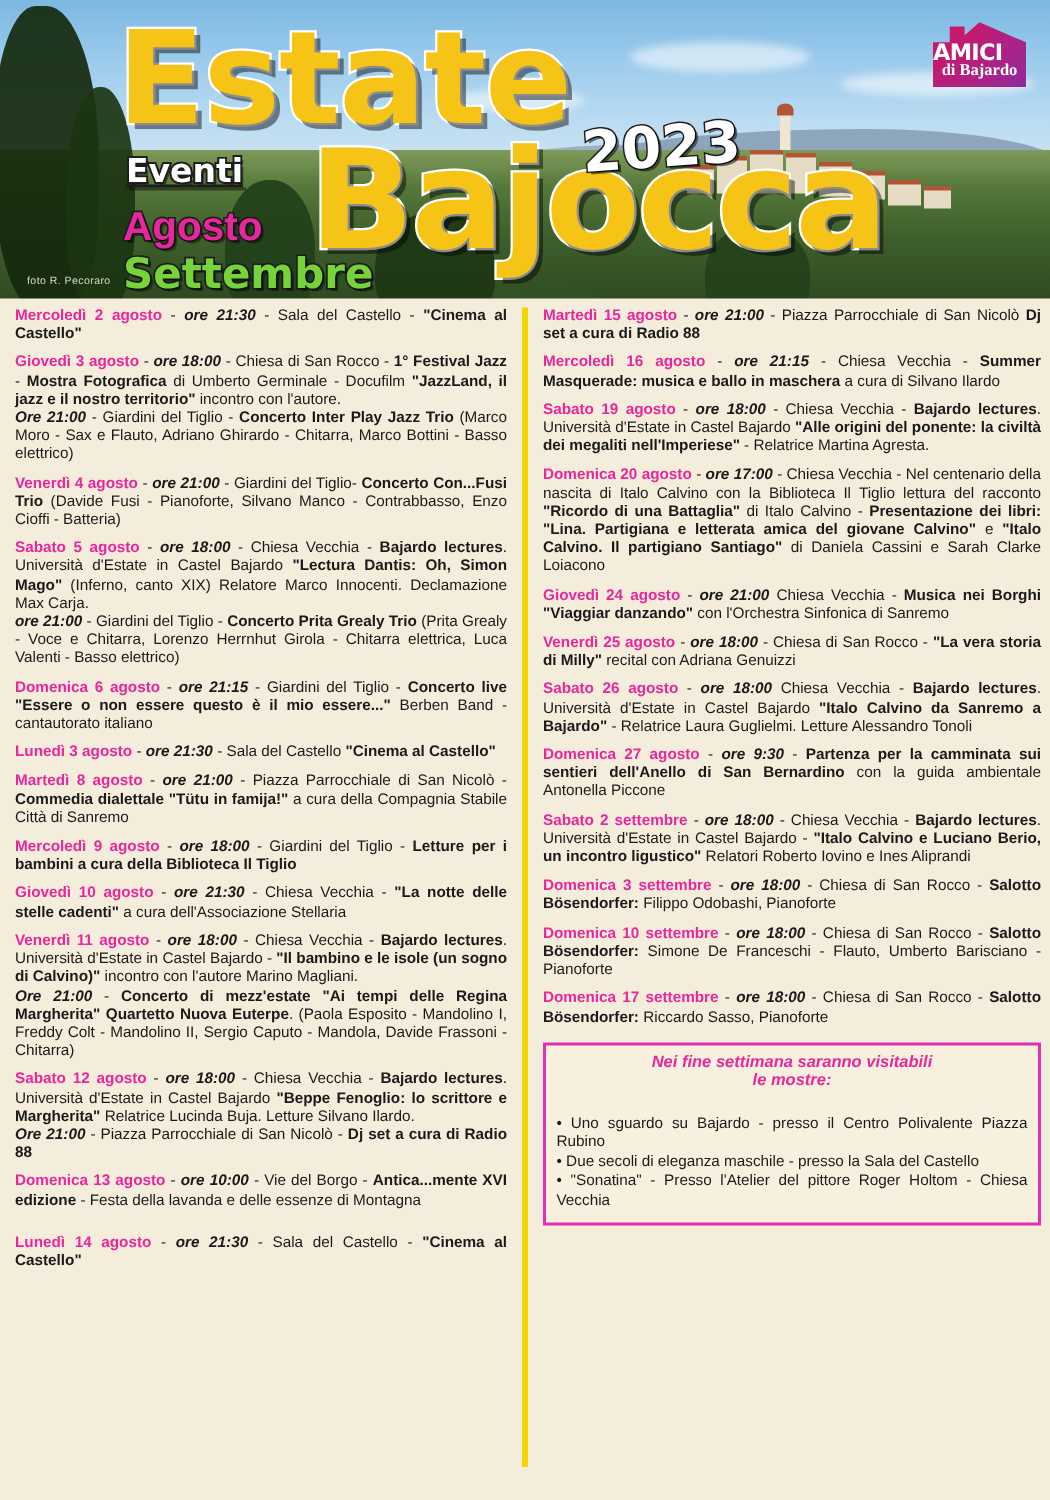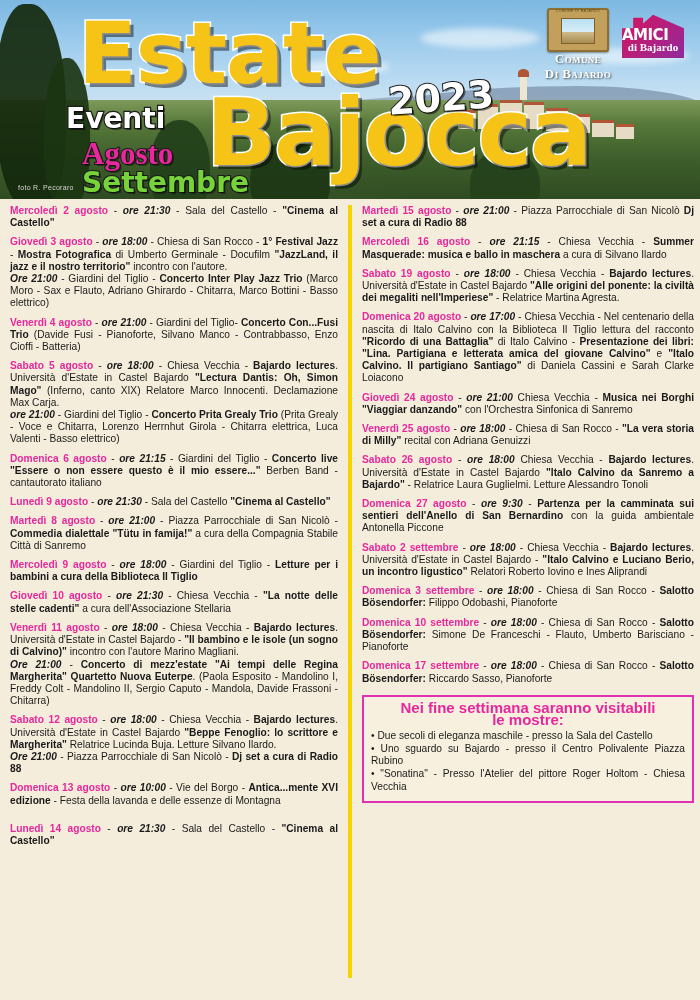--- a/index.html
+++ b/index.html
@@ -61,28 +61,29 @@
     -webkit-text-stroke:3px #ffffff;paint-order:stroke fill;
     text-shadow:4px 4px 0 rgba(0,0,0,.45);
   }
   .title-year{
     position:absolute;left:388px;top:76px;
     font-family:"DejaVu Sans", sans-serif;font-weight:bold;font-size:38px;
     color:#ffffff;-webkit-text-stroke:2px #1d1d1d;paint-order:stroke fill;
     text-shadow:2px 2px 0 rgba(0,0,0,.5);transform:rotate(-4deg);
   }
   .title-eventi{
-    position:absolute;left:66px;top:102px;
-    font-family:"DejaVu Sans", sans-serif;font-weight:bold;font-size:28px;
+    position:absolute;left:84px;top:102px;
+    font-family:"DejaVu Sans", sans-serif;font-weight:bold;font-size:22px;
     color:#ffffff;-webkit-text-stroke:2.4px #1d1d1d;paint-order:stroke fill;
     text-shadow:2px 2px 0 rgba(0,0,0,.45);
+    text-decoration:underline;
   }
   .title-agosto{
     position:absolute;left:82px;top:136px;
-    font-family:Liberation Serif, serif;font-weight:bold;font-size:31px;
+    font-family:Liberation Sans, sans-serif;font-weight:bold;font-size:27px;
     color:#e8279c;-webkit-text-stroke:2.2px #1d1d1d;paint-order:stroke fill;
     text-shadow:2px 2px 0 rgba(0,0,0,.4);
     text-align:right;
   }
   .title-settembre{
     position:absolute;left:82px;top:166px;
     font-family:"DejaVu Sans", sans-serif;font-weight:bold;font-size:28px;
     color:#76d43a;-webkit-text-stroke:2.2px #1d1d1d;paint-order:stroke fill;
     text-shadow:2px 2px 0 rgba(0,0,0,.4);
   }
@@ -126,22 +127,22 @@
   .ev{margin:0 0 7px 0;font-size:10.2px;line-height:12.2px;color:#1a1a1a;
       text-align:justify;text-justify:inter-word;}
   .ev:last-child{margin-bottom:0;margin-top:16px;}
   .d{color:#e8279c;font-weight:bold;}
   .t{font-weight:bold;font-style:italic;color:#1a1a1a;}
   .b{font-weight:bold;}
   .n{font-weight:normal;}
 
   
   .mostre{margin-top:10px;border:2px solid #e030b4;padding:5px 7px 7px 7px;background:#f7f0de;}
-  .mostre-title{color:#e8279c;font-weight:bold;font-size:15px;
-    text-align:center;line-height:12.5px;margin-bottom:3px;}
+  .mostre-title{color:#e8279c;font-weight:bold;font-style:italic;font-size:11px;
+    text-align:center;line-height:12.5px;margin-bottom:17px;}
   .mostre-item{font-size:10.2px;line-height:12.2px;color:#1a1a1a;text-align:justify;margin-bottom:1px;}
 </style>
 </head>
 <body>
 
 <div class="poster">
 
   <div class="header">
     <div class="sky"></div>
     <div class="cloud" style="left:420px;top:28px;width:120px;height:20px;"></div>
@@ -171,41 +172,34 @@
     <div class="tree t5"></div>
 
     <div class="title-estate">Estate</div>
     <div class="title-bajocca">Bajocca</div>
     <div class="title-year">2023</div>
     <div class="title-eventi">Eventi</div>
     <div class="title-agosto">Agosto</div>
     <div class="title-settembre">Settembre</div>
     <div class="photo-credit">foto R. Pecoraro</div>
 
-    <div class="logo-comune">
-      <div class="crest">
-        <div class="crest-top">COMUNE DI BAJARDO</div>
-      </div>
-      <div class="comune-l1">Comune</div>
-      <div class="comune-l2">Di Bajardo</div>
-    </div>
 
     <div class="logo-amici"></div>
     <div class="amici-1">AMICI</div>
     <div class="amici-2">di Bajardo</div>
   </div>
 
   <div class="columns">
     <div class="col left" id="col-left">
         <p class="ev"><span class="d">Mercoledì 2 agosto</span><span class="n"> - </span><span class="t">ore 21:30</span><span class="n"> - Sala del Castello - </span><span class="b">"Cinema al Castello"</span></p>
         <p class="ev"><span class="d">Giovedì 3 agosto</span><span class="n"> - </span><span class="t">ore 18:00</span><span class="n"> - Chiesa di San Rocco - </span><span class="b">1° Festival Jazz</span><span class="n"> - </span><span class="b">Mostra Fotografica</span><span class="n"> di Umberto Germinale - Docufilm </span><span class="b">"JazzLand, il jazz e il nostro territorio"</span><span class="n"> incontro con l'autore.</span><br><span class="t">Ore 21:00</span><span class="n"> - Giardini del Tiglio - </span><span class="b">Concerto Inter Play Jazz Trio</span><span class="n"> (Marco Moro - Sax e Flauto, Adriano Ghirardo - Chitarra, Marco Bottini - Basso elettrico)</span></p>
         <p class="ev"><span class="d">Venerdì 4 agosto</span><span class="n"> - </span><span class="t">ore 21:00</span><span class="n"> - Giardini del Tiglio- </span><span class="b">Concerto Con...Fusi Trio</span><span class="n"> (Davide Fusi - Pianoforte, Silvano Manco - Contrabbasso, Enzo Cioffi - Batteria)</span></p>
         <p class="ev"><span class="d">Sabato 5 agosto</span><span class="n"> - </span><span class="t">ore 18:00</span><span class="n"> - Chiesa Vecchia - </span><span class="b">Bajardo lectures</span><span class="n">. Università d'Estate in Castel Bajardo </span><span class="b">"Lectura Dantis: Oh, Simon Mago"</span><span class="n"> (Inferno, canto XIX) Relatore Marco Innocenti. Declamazione Max Carja.</span><br><span class="t">ore 21:00</span><span class="n"> - Giardini del Tiglio - </span><span class="b">Concerto Prita Grealy Trio</span><span class="n"> (Prita Grealy - Voce e Chitarra, Lorenzo Herrnhut Girola - Chitarra elettrica, Luca Valenti - Basso elettrico)</span></p>
         <p class="ev"><span class="d">Domenica 6 agosto</span><span class="n"> - </span><span class="t">ore 21:15</span><span class="n"> - Giardini del Tiglio - </span><span class="b">Concerto live "Essere o non essere questo è il mio essere..."</span><span class="n"> Berben Band - cantautorato italiano</span></p>
-        <p class="ev"><span class="d">Lunedì 9 agosto</span><span class="n"> - </span><span class="t">ore 21:30</span><span class="n"> - Sala del Castello </span><span class="b">"Cinema al Castello"</span></p>
+        <p class="ev"><span class="d">Lunedì 3 agosto</span><span class="n"> - </span><span class="t">ore 21:30</span><span class="n"> - Sala del Castello </span><span class="b">"Cinema al Castello"</span></p>
         <p class="ev"><span class="d">Martedì 8 agosto</span><span class="n"> - </span><span class="t">ore 21:00</span><span class="n"> - Piazza Parrocchiale di San Nicolò - </span><span class="b">Commedia dialettale "Tütu in famija!"</span><span class="n"> a cura della Compagnia Stabile Città di Sanremo</span></p>
         <p class="ev"><span class="d">Mercoledì 9 agosto</span><span class="n"> - </span><span class="t">ore 18:00</span><span class="n"> - Giardini del Tiglio - </span><span class="b">Letture per i bambini a cura della Biblioteca Il Tiglio</span></p>
         <p class="ev"><span class="d">Giovedì 10 agosto</span><span class="n"> - </span><span class="t">ore 21:30</span><span class="n"> - Chiesa Vecchia - </span><span class="b">"La notte delle stelle cadenti"</span><span class="n"> a cura dell'Associazione Stellaria</span></p>
         <p class="ev"><span class="d">Venerdì 11 agosto</span><span class="n"> - </span><span class="t">ore 18:00</span><span class="n"> - Chiesa Vecchia - </span><span class="b">Bajardo lectures</span><span class="n">. Università d'Estate in Castel Bajardo - </span><span class="b">"Il bambino e le isole (un sogno di Calvino)"</span><span class="n"> incontro con l'autore Marino Magliani.</span><br><span class="t">Ore 21:00</span><span class="n"> - </span><span class="b">Concerto di mezz'estate "Ai tempi delle Regina Margherita" Quartetto Nuova Euterpe</span><span class="n">. (Paola Esposito - Mandolino I, Freddy Colt - Mandolino II, Sergio Caputo - Mandola, Davide Frassoni - Chitarra)</span></p>
         <p class="ev"><span class="d">Sabato 12 agosto</span><span class="n"> - </span><span class="t">ore 18:00</span><span class="n"> - Chiesa Vecchia - </span><span class="b">Bajardo lectures</span><span class="n">. Università d'Estate in Castel Bajardo </span><span class="b">"Beppe Fenoglio: lo scrittore e Margherita"</span><span class="n"> Relatrice Lucinda Buja. Letture Silvano Ilardo.</span><br><span class="t">Ore 21:00</span><span class="n"> - Piazza Parrocchiale di San Nicolò - </span><span class="b">Dj set a cura di Radio 88</span></p>
         <p class="ev"><span class="d">Domenica 13 agosto</span><span class="n"> - </span><span class="t">ore 10:00</span><span class="n"> - Vie del Borgo - </span><span class="b">Antica...mente XVI edizione</span><span class="n"> - Festa della lavanda e delle essenze di Montagna</span></p>
         <p class="ev"><span class="d">Lunedì 14 agosto</span><span class="n"> - </span><span class="t">ore 21:30</span><span class="n"> - Sala del Castello - </span><span class="b">"Cinema al Castello"</span></p>
       </div>
     <div class="divider"></div>
     <div class="col right" id="col-right">
@@ -220,21 +214,21 @@
         <p class="ev"><span class="d">Sabato 2 settembre</span><span class="n"> - </span><span class="t">ore 18:00</span><span class="n"> - Chiesa Vecchia - </span><span class="b">Bajardo lectures</span><span class="n">. Università d'Estate in Castel Bajardo - </span><span class="b">"Italo Calvino e Luciano Berio, un incontro ligustico"</span><span class="n"> Relatori Roberto Iovino e Ines Aliprandi</span></p>
         <p class="ev"><span class="d">Domenica 3 settembre</span><span class="n"> - </span><span class="t">ore 18:00</span><span class="n"> - Chiesa di San Rocco - </span><span class="b">Salotto Bösendorfer:</span><span class="n"> Filippo Odobashi, Pianoforte</span></p>
         <p class="ev"><span class="d">Domenica 10 settembre</span><span class="n"> - </span><span class="t">ore 18:00</span><span class="n"> - Chiesa di San Rocco - </span><span class="b">Salotto Bösendorfer:</span><span class="n"> Simone De Franceschi - Flauto, Umberto Barisciano - Pianoforte</span></p>
         <p class="ev"><span class="d">Domenica 17 settembre</span><span class="n"> - </span><span class="t">ore 18:00</span><span class="n"> - Chiesa di San Rocco - </span><span class="b">Salotto Bösendorfer:</span><span class="n"> Riccardo Sasso, Pianoforte</span></p>
         <div class="mostre" id="mostre-box">
         <div class="mostre-title">
           <span>Nei fine settimana saranno visitabili</span><br>
           <span>le mostre:</span>
         </div>
         <div id="mostre-items">
+            <div class="mostre-item">• Uno sguardo su Bajardo - presso il Centro Polivalente Piazza Rubino</div>
             <div class="mostre-item">• Due secoli di eleganza maschile - presso la Sala del Castello</div>
-            <div class="mostre-item">• Uno sguardo su Bajardo - presso il Centro Polivalente Piazza Rubino</div>
             <div class="mostre-item">• "Sonatina" - Presso l'Atelier del pittore Roger Holtom - Chiesa Vecchia</div>
           </div>
       </div>
     </div>
   </div>
 
 </div>
 
 </body></html>

